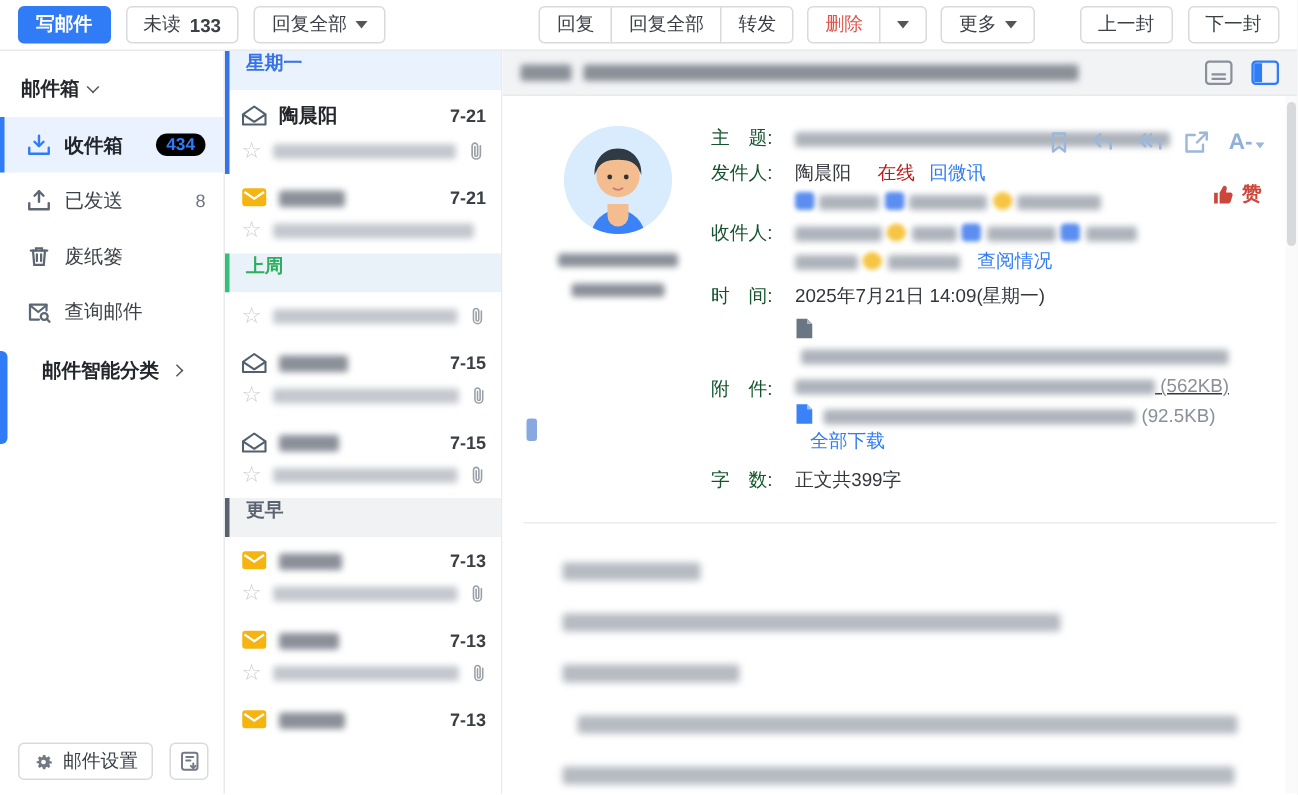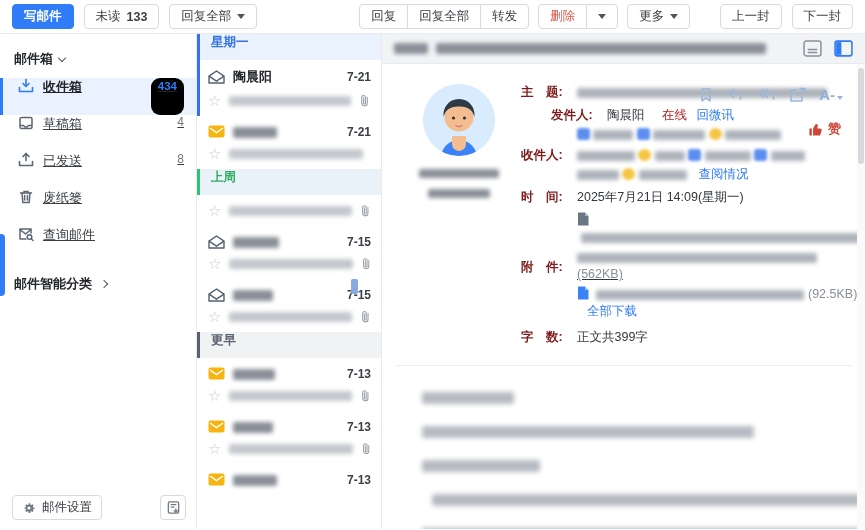--- a/index.html
+++ b/index.html
@@ -17,31 +17,31 @@
   .btn-group .btn { border-radius:0; margin-left:-1px; }
   .btn-group .btn:first-child { border-radius:4px 0 0 4px; margin-left:0; }
   .btn-group .btn:last-child { border-radius:0 4px 4px 0; }
   .tb-left { display:flex; gap:10px; align-items:center; }
   .tb-mid { display:flex; gap:9px; align-items:center; margin-left:102px; }
   .tb-right { display:flex; gap:10px; align-items:center; margin-left:auto; }
   .red { color:#e0544a; }
 
   
   .main { display:flex; height:495px; position:relative; }
-  .sidebar { width:197px; border-right:1px solid #e9eaec; position:relative; padding-top:10px; }
+  .sidebar { width:150px; border-right:1px solid #e9eaec; position:relative; padding-top:10px; }
   .maillist { width:185px; border-right:1px solid #e9eaec; display:flex; flex-direction:column; overflow:hidden; }
   .reader { flex:1; position:relative; overflow:hidden; background:#fff; }
 
   
   .sb-title { display:flex; align-items:center; gap:6px; font-size:13px; font-weight:700; color:#23262b; padding:6px 14px 10px; }
-  .sb-item { display:flex; gap:9px; height:37px; padding:0 12px 0 15px; border-left:3px solid transparent; font-size:13px; color:#3c4046; cursor:pointer;text-decoration:underline; }
+  .sb-item { display:flex; align-items:center; gap:9px; height:37px; padding:0 12px 0 15px; border-left:3px solid transparent; font-size:13px; color:#3c4046; cursor:pointer; }
   .sb-item .cnt { margin-left:auto; color:#70767f; font-size:12px; }
   .sb-item.sel { background:#e9f2fe; border-left-color:#2f7cf6; font-weight:700; color:#23262b; }
   .badge { margin-left:auto; background:#000000; color:#2f7cf6; font-weight:700; font-size:11.5px; border-radius:9px; padding:1.5px 7px; }
-  .sb-smart { display:flex; align-items:center; gap:9px; font-size:13px; font-weight:700; color:#23262b; padding:12px 14px; cursor:pointer; }
+  .sb-smart { display:flex; align-items:center; gap:9px; font-size:13px; font-weight:700; color:#23262b; padding:12px 14px; cursor:pointer;justify-content:center; }
   .chev { width:6px; height:6px; border-right:1.6px solid #555; border-bottom:1.6px solid #555; display:inline-block; }
   .chev.down { transform:rotate(45deg); margin-top:-3px; }
   .chev.right { transform:rotate(-45deg); }
   .edge-tab { position:absolute; left:0; top:200px; width:5px; height:62px; background:#2f7cf6; border-radius:0 4px 4px 0; cursor:pointer; }
   .sb-bottom { position:absolute; bottom:9px; left:12px; right:10px; display:flex; justify-content:space-between; align-items:center; }
   .icon-btn { border:1px solid #d8dade; background:#fff; border-radius:4px; width:26px; height:25px; display:inline-flex; align-items:center; justify-content:center; cursor:pointer; }
 
   
   .ml-head { height:38px; display:flex; align-items:center; padding:0 9px; gap:4px; }
   .ml-tools { margin-left:auto; display:flex; gap:4px; }
@@ -69,21 +69,21 @@
   
   .subj-bar { height:30px; background:#f2f3f5; display:flex; align-items:center; gap:8px; padding:0 12px; border-bottom:1px solid #e9eaec; }
   .subj-tools { margin-left:auto; display:flex; gap:12px; align-items:center; }
   .rd-scroll { position:absolute; right:0; top:30px; bottom:0; width:8px; background:#fafafa; }
   .rd-thumb { position:absolute; right:1px; top:4px; width:6px; height:96px; background:#d7d9dc; border-radius:3px; }
   .header-block { display:flex; padding:20px 40px 0 33px; }
   .avatar-col { width:88px; text-align:center; flex-shrink:0; }
   .avatar { width:72px; height:72px; border-radius:50%; overflow:hidden; background:#d9ecfd; margin:0 auto 10px; }
   .meta { flex:1; margin-left:18px; max-width:352px; font-size:12.5px; }
   .mrow { display:flex; margin-bottom:6px; line-height:17px; }
-  .mlabel { width:56px; flex-shrink:0; font-weight:700; color:#7f1d1d; }
+  .mlabel { width:56px; flex-shrink:0; font-weight:400; color:#14532d; }
   .mval { flex:1; color:#33373d; }
   .link { color:#2f7cf6; cursor:pointer; }
   .green { color:#b91c1c; }
   .gray { color:#8a8f98; }
   .att-file { line-height:17px; margin-bottom:3px; }
   .hdr-icons { position:absolute; right:22px; top:52px; display:flex; gap:13px; align-items:center; }
   .hdr-like { position:absolute; right:24px; top:86px; display:flex; gap:5px; align-items:center; color:#ce453a; font-weight:700; font-size:13px; cursor:pointer; }
   .atool { font-weight:700; color:#8fb0d8; font-size:15px; cursor:pointer; }
   .divider { border-top:1px solid #ececee; margin:13px 14px 0 14px; }
   .bodyarea { padding:26px 22px 0 40px; }
@@ -143,28 +143,20 @@
       <div class="sb-item sel">
         <svg width="16" height="16" viewBox="0 0 16 16" fill="none" stroke="#2f7cf6" stroke-width="1.6" stroke-linecap="round" stroke-linejoin="round">
             <path d="M8 1.5v6.5"></path>
             <path d="M5 5.5l3 3 3-3"></path>
             <path d="M1.5 9.5v4h13v-4"></path>
           </svg>
         <span>收件箱</span>
         <span class="badge">434</span>
       </div>
 
-      <div class="sb-item">
-        <svg width="16" height="16" viewBox="0 0 16 16" fill="none" stroke="#5d6673" stroke-width="1.5" stroke-linejoin="round">
-            <rect x="2" y="2.5" width="12" height="11" rx="1.5"></rect>
-            <path d="M2 10.5h3.5l1.5 1.5h2l1.5-1.5H14"></path>
-          </svg>
-        <span>草稿箱</span>
-        <span class="cnt">4</span>
-      </div>
 
       <div class="sb-item">
         <svg width="16" height="16" viewBox="0 0 16 16" fill="none" stroke="#5d6673" stroke-width="1.6" stroke-linecap="round" stroke-linejoin="round">
             <path d="M8 8.5V1.5"></path>
             <path d="M5 4.5l3-3 3 3"></path>
             <path d="M1.5 9.5v4h13v-4"></path>
           </svg>
         <span>已发送</span>
         <span class="cnt">8</span>
       </div>
@@ -392,21 +384,21 @@
           </div>
           <div><span class="rd dk" style="width:80px;height:9px;"></span></div>
           <div style="margin-top:6px;"><span class="rd dk" style="width:62px;height:9px;"></span></div>
         </div>
 
         <div class="meta">
           <div class="mrow">
             <span class="mlabel">主　题:</span>
             <span class="mval"><span class="rd" style="width:250px;"></span></span>
           </div>
-          <div class="mrow" style="margin-bottom:2px;margin-left:30px;">
+          <div class="mrow" style="margin-bottom:2px;">
             <span class="mlabel">发件人:</span>
             <span class="mval">
               <span>陶晨阳</span>
               <span class="green" style="margin-left:14px;">在线</span>
               <span class="link" style="margin-left:6px;">回微讯</span>
             </span>
           </div>
           <div class="mrow" style="margin-bottom:4px;">
             <span class="mlabel"></span>
             <span class="mval">

